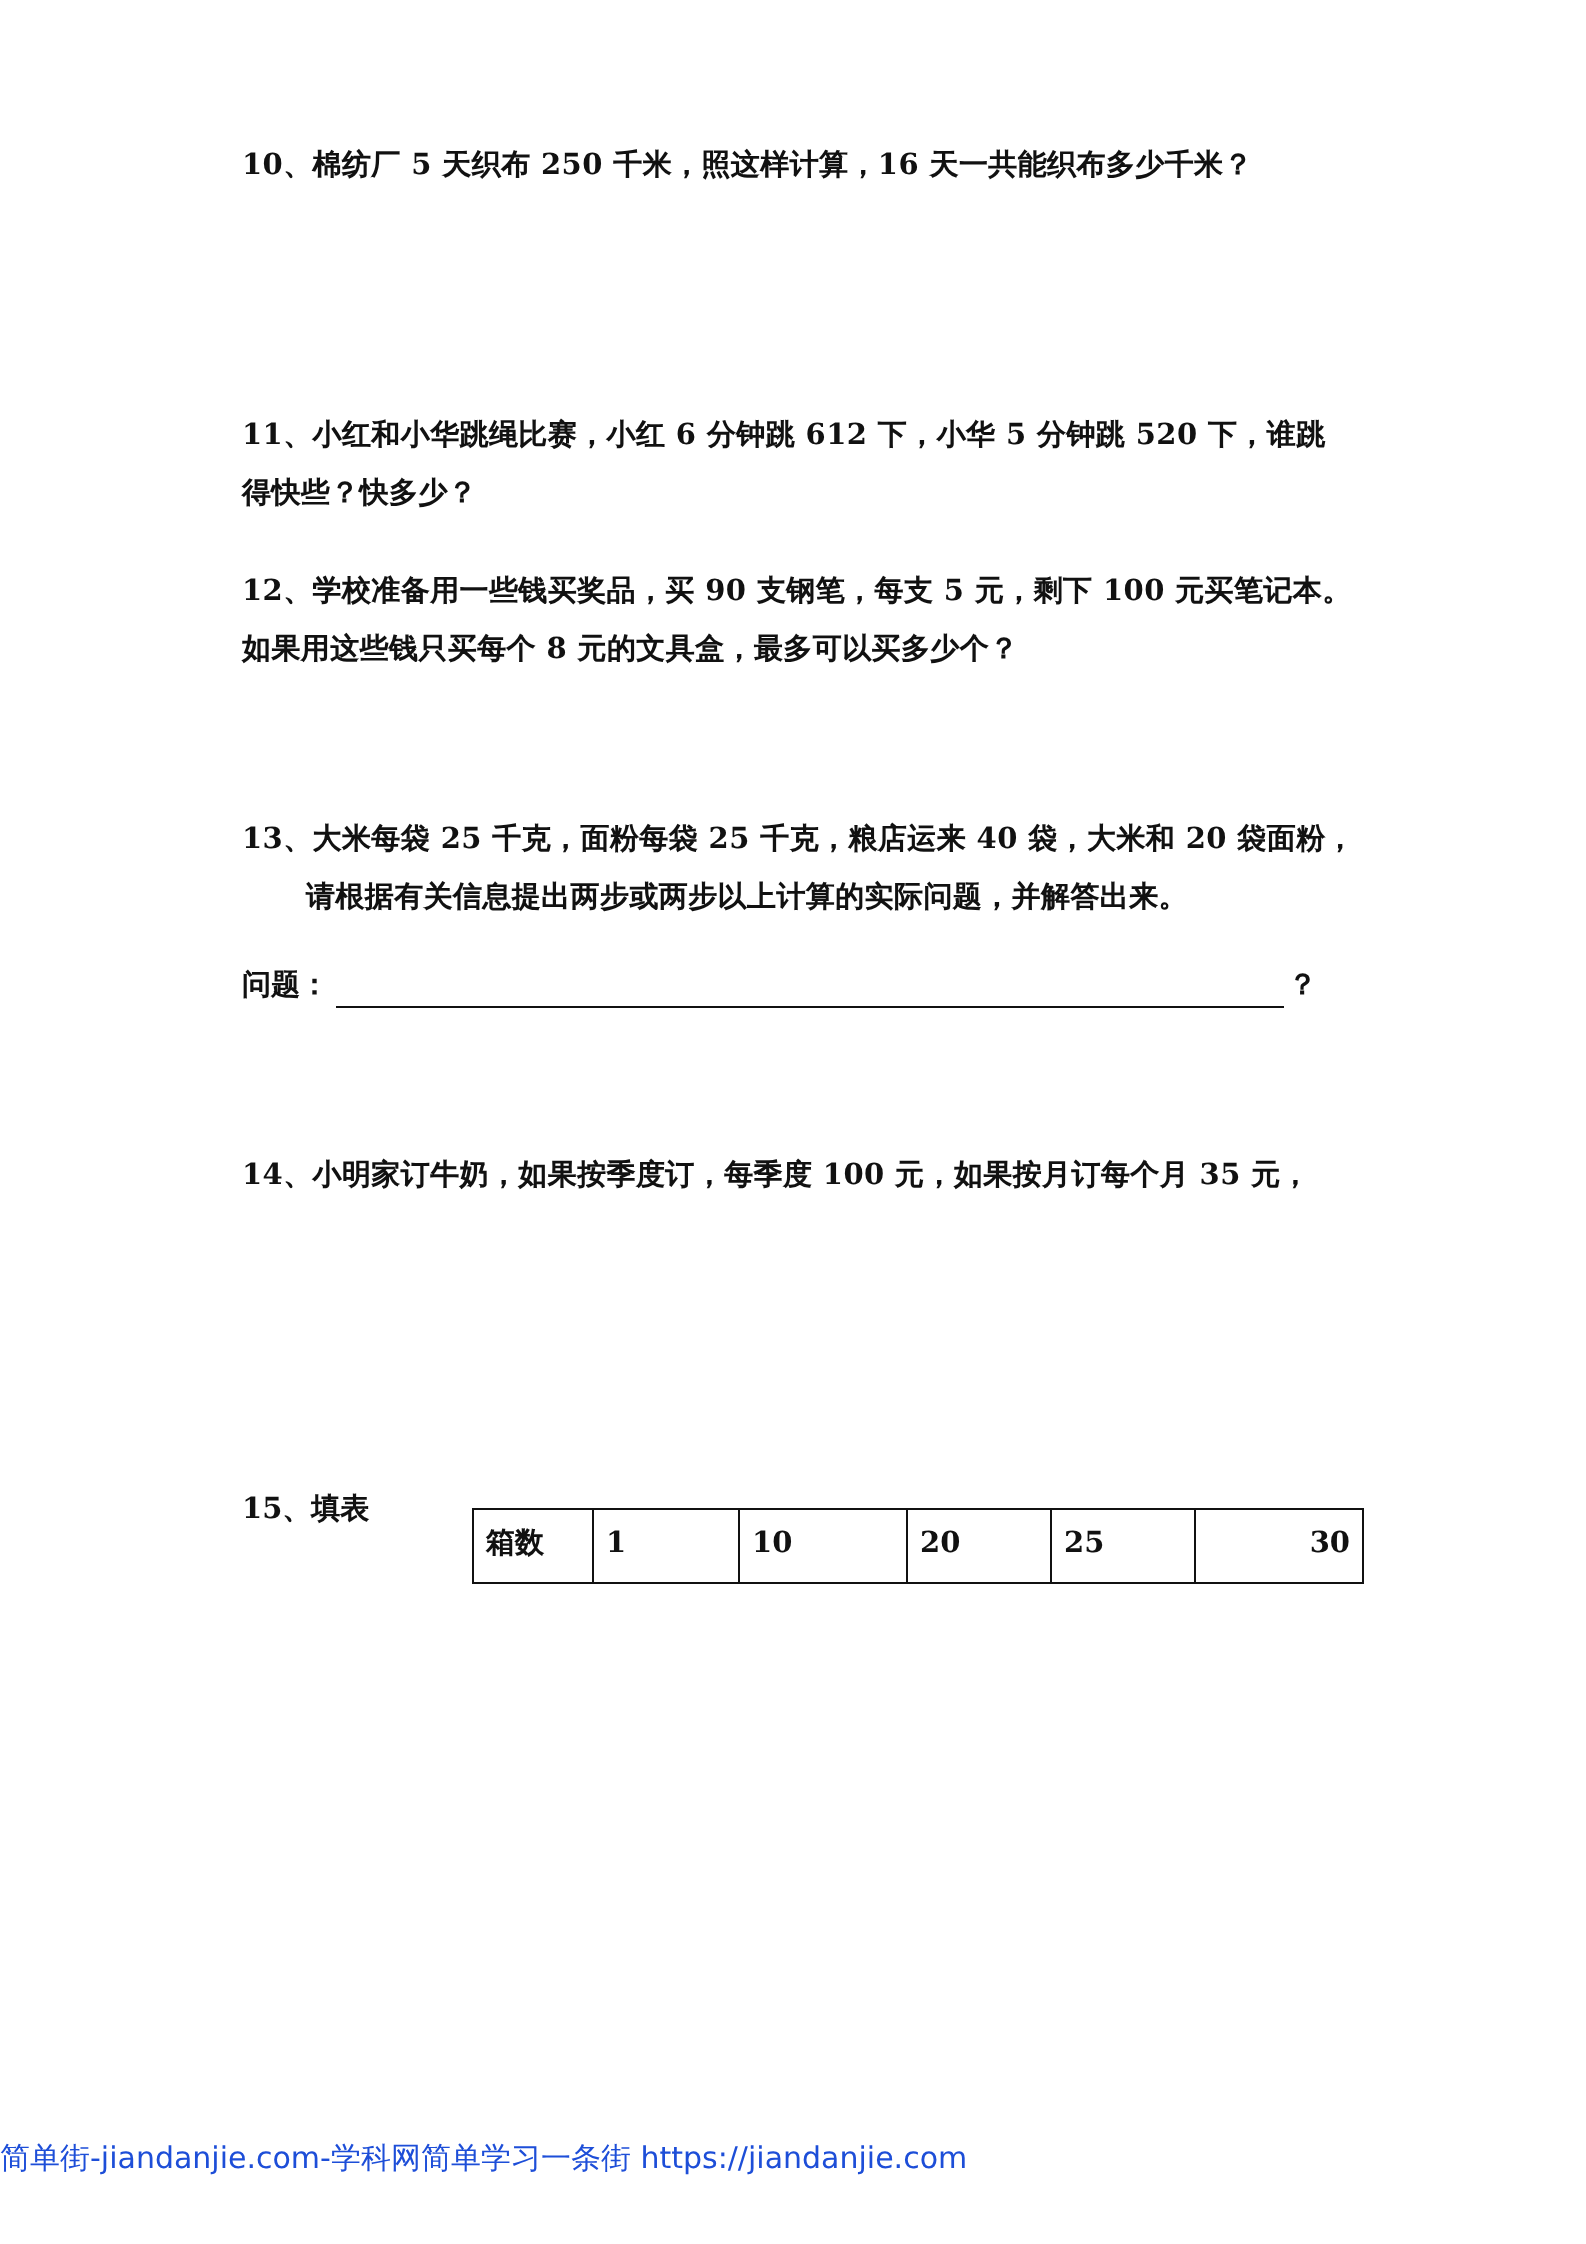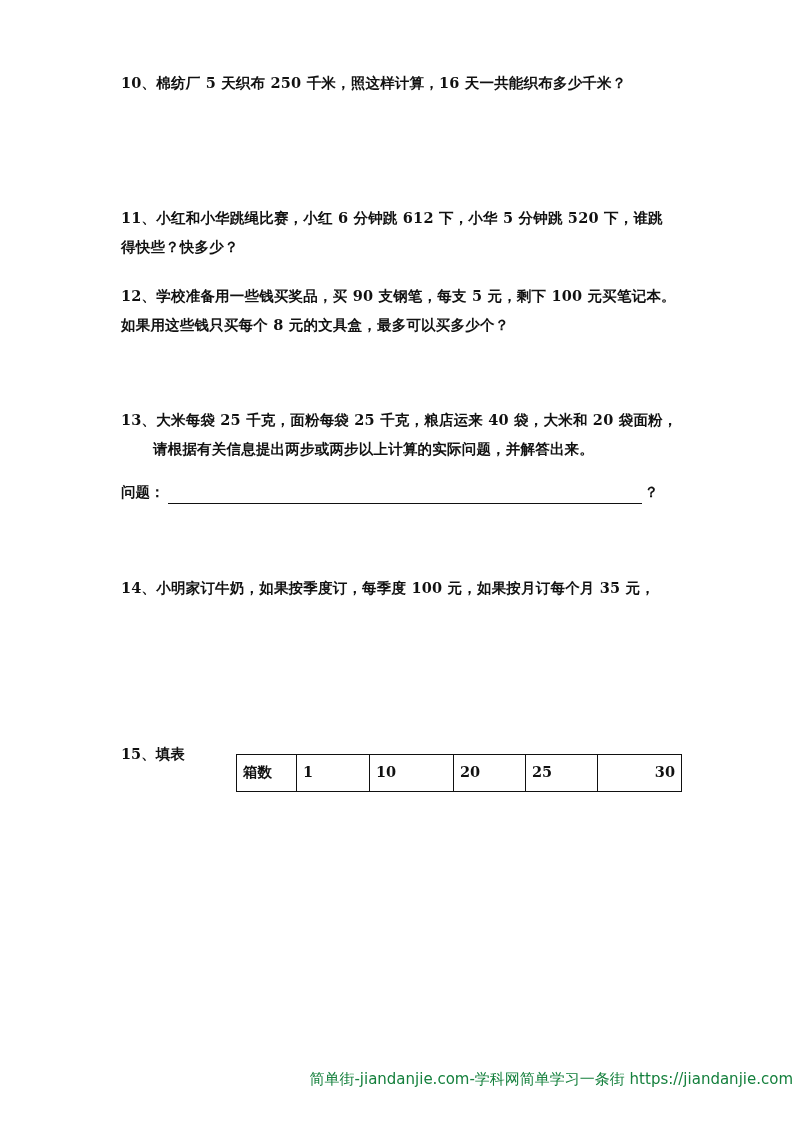--- a/index.html
+++ b/index.html
@@ -91,24 +91,24 @@
   table.fill td.c2 { width: 71px; }
   table.fill td.c3 { width: 59px; }
   table.fill td.c4 { width: 59px; }
   table.fill td.c5 { width: 71px; text-align: right; }
 
   .footer {
     position: absolute;
     left: 0;
     width: 793px;
     top: 1070px;
-    text-align: right;
+    text-align: left;
     font-family: "DejaVu Sans", "Liberation Sans", sans-serif;
     font-size: 15px;
-    color: #15803d;
+    color: #1d4ed8;
   }
 </style>
 </head>
 <body>
 
 <div class="q" id="q10">
   <span class="line">10、棉纺厂 5 天织布 250 千米，照这样计算，16 天一共能织布多少千米？</span>
 </div>
 
 <div class="q" id="q11">

